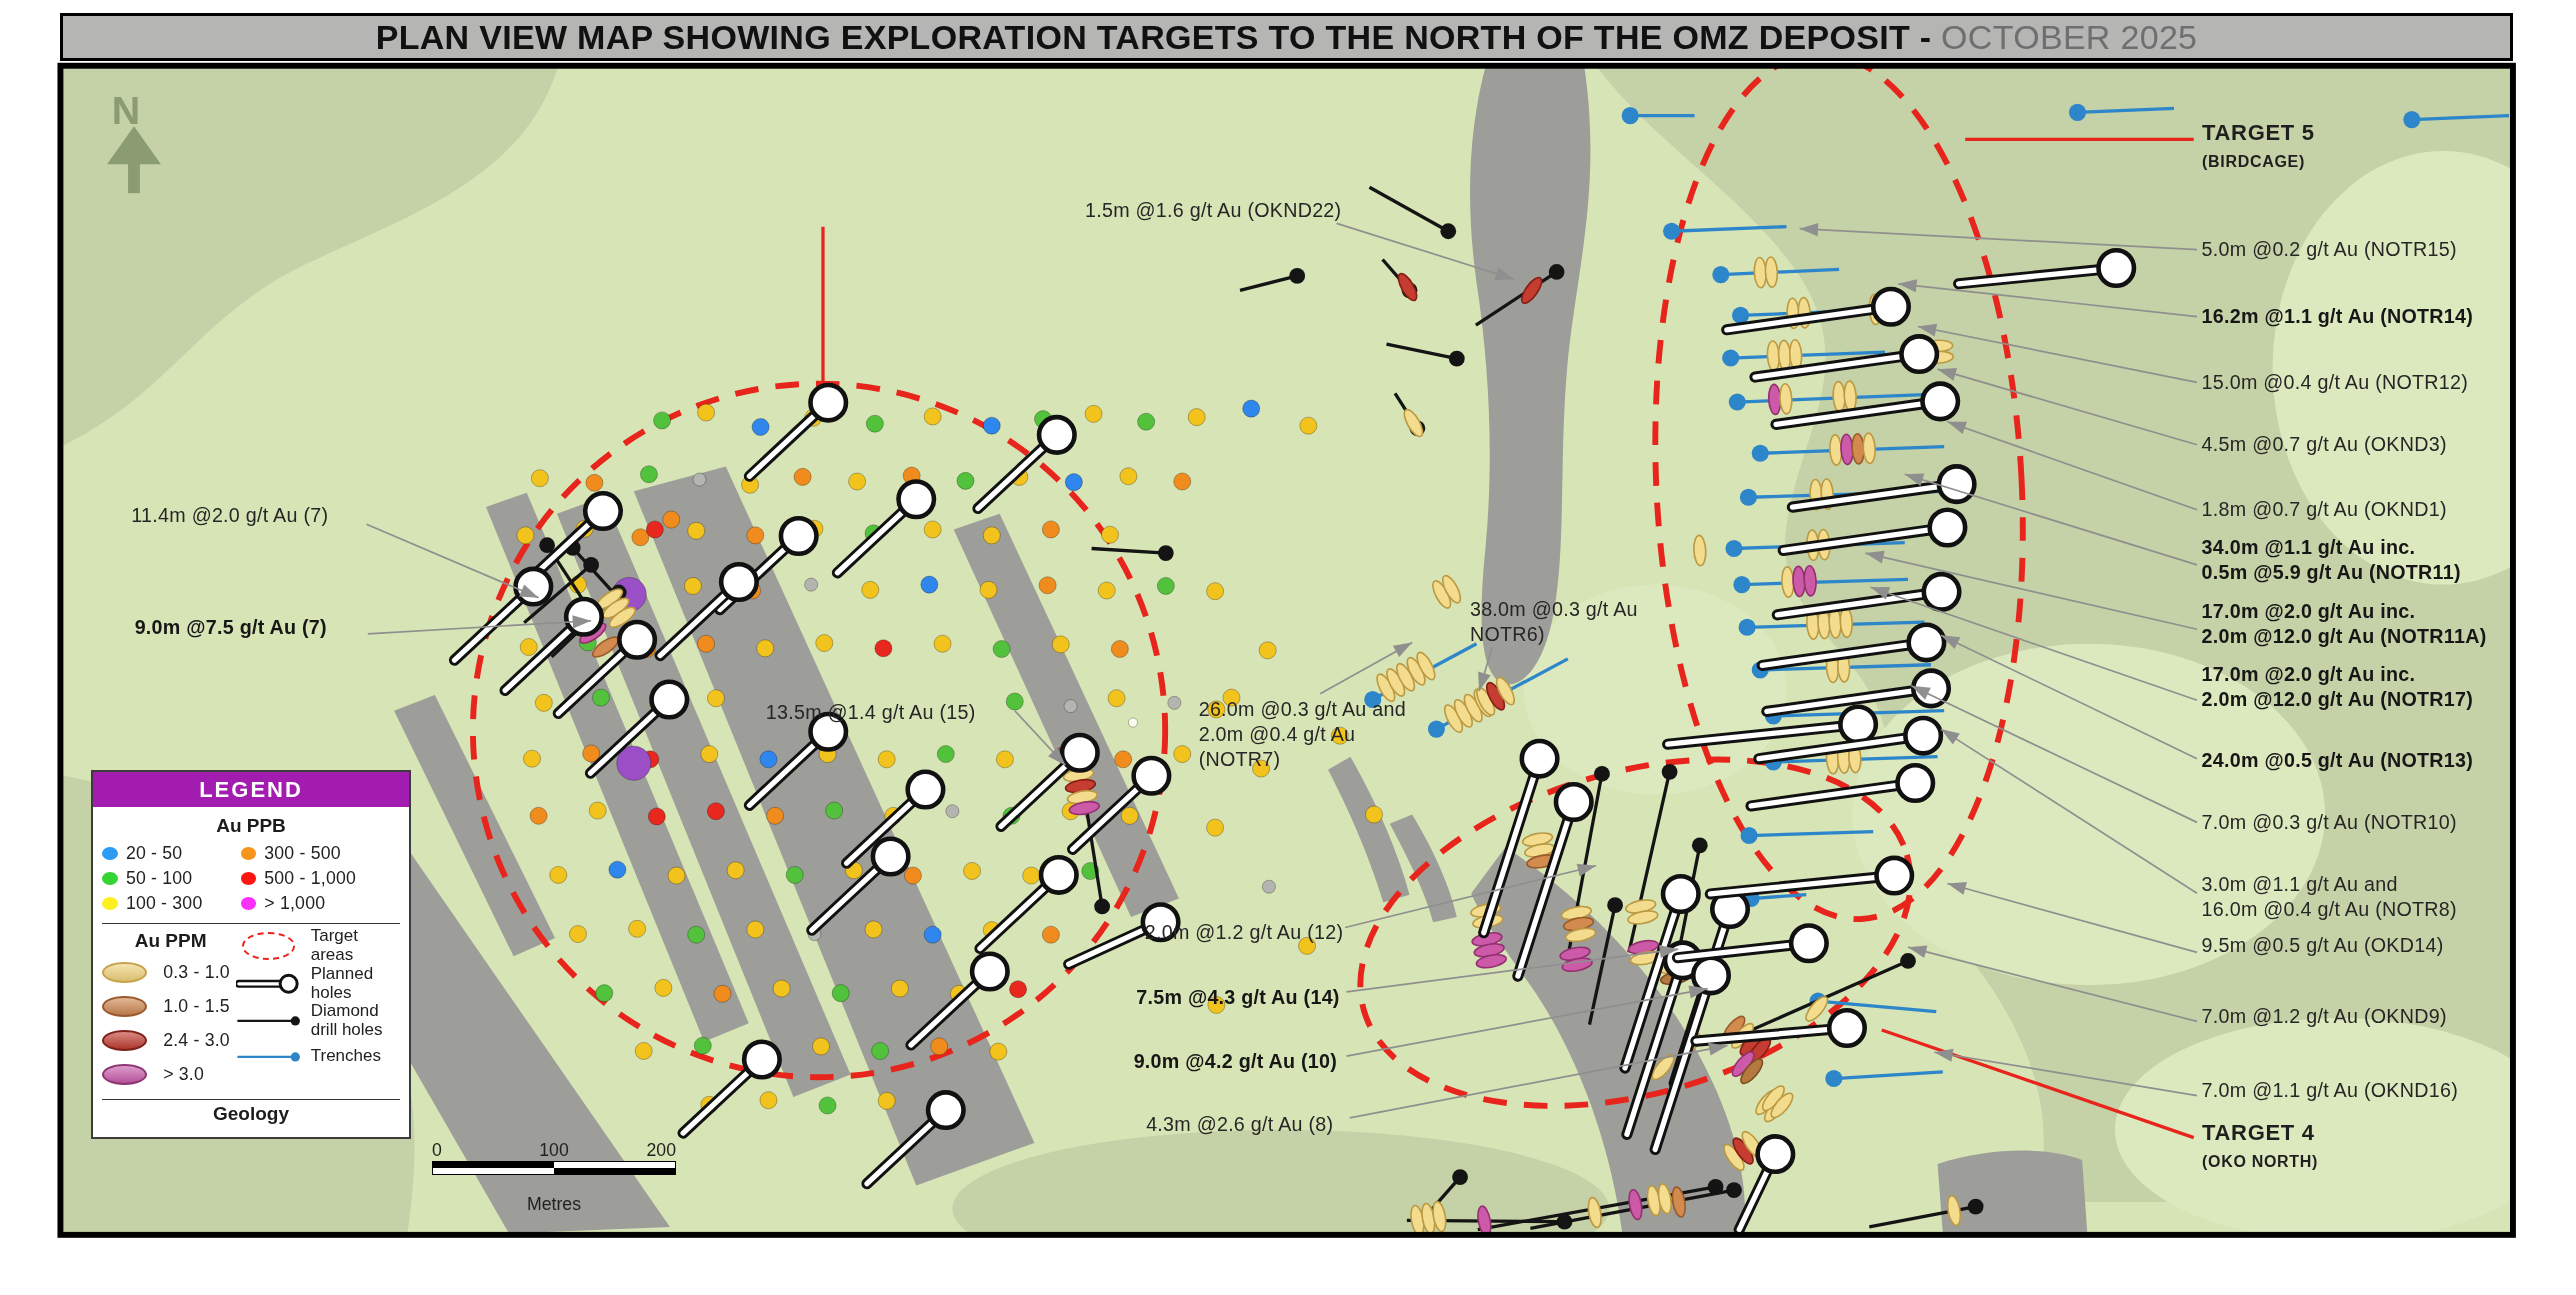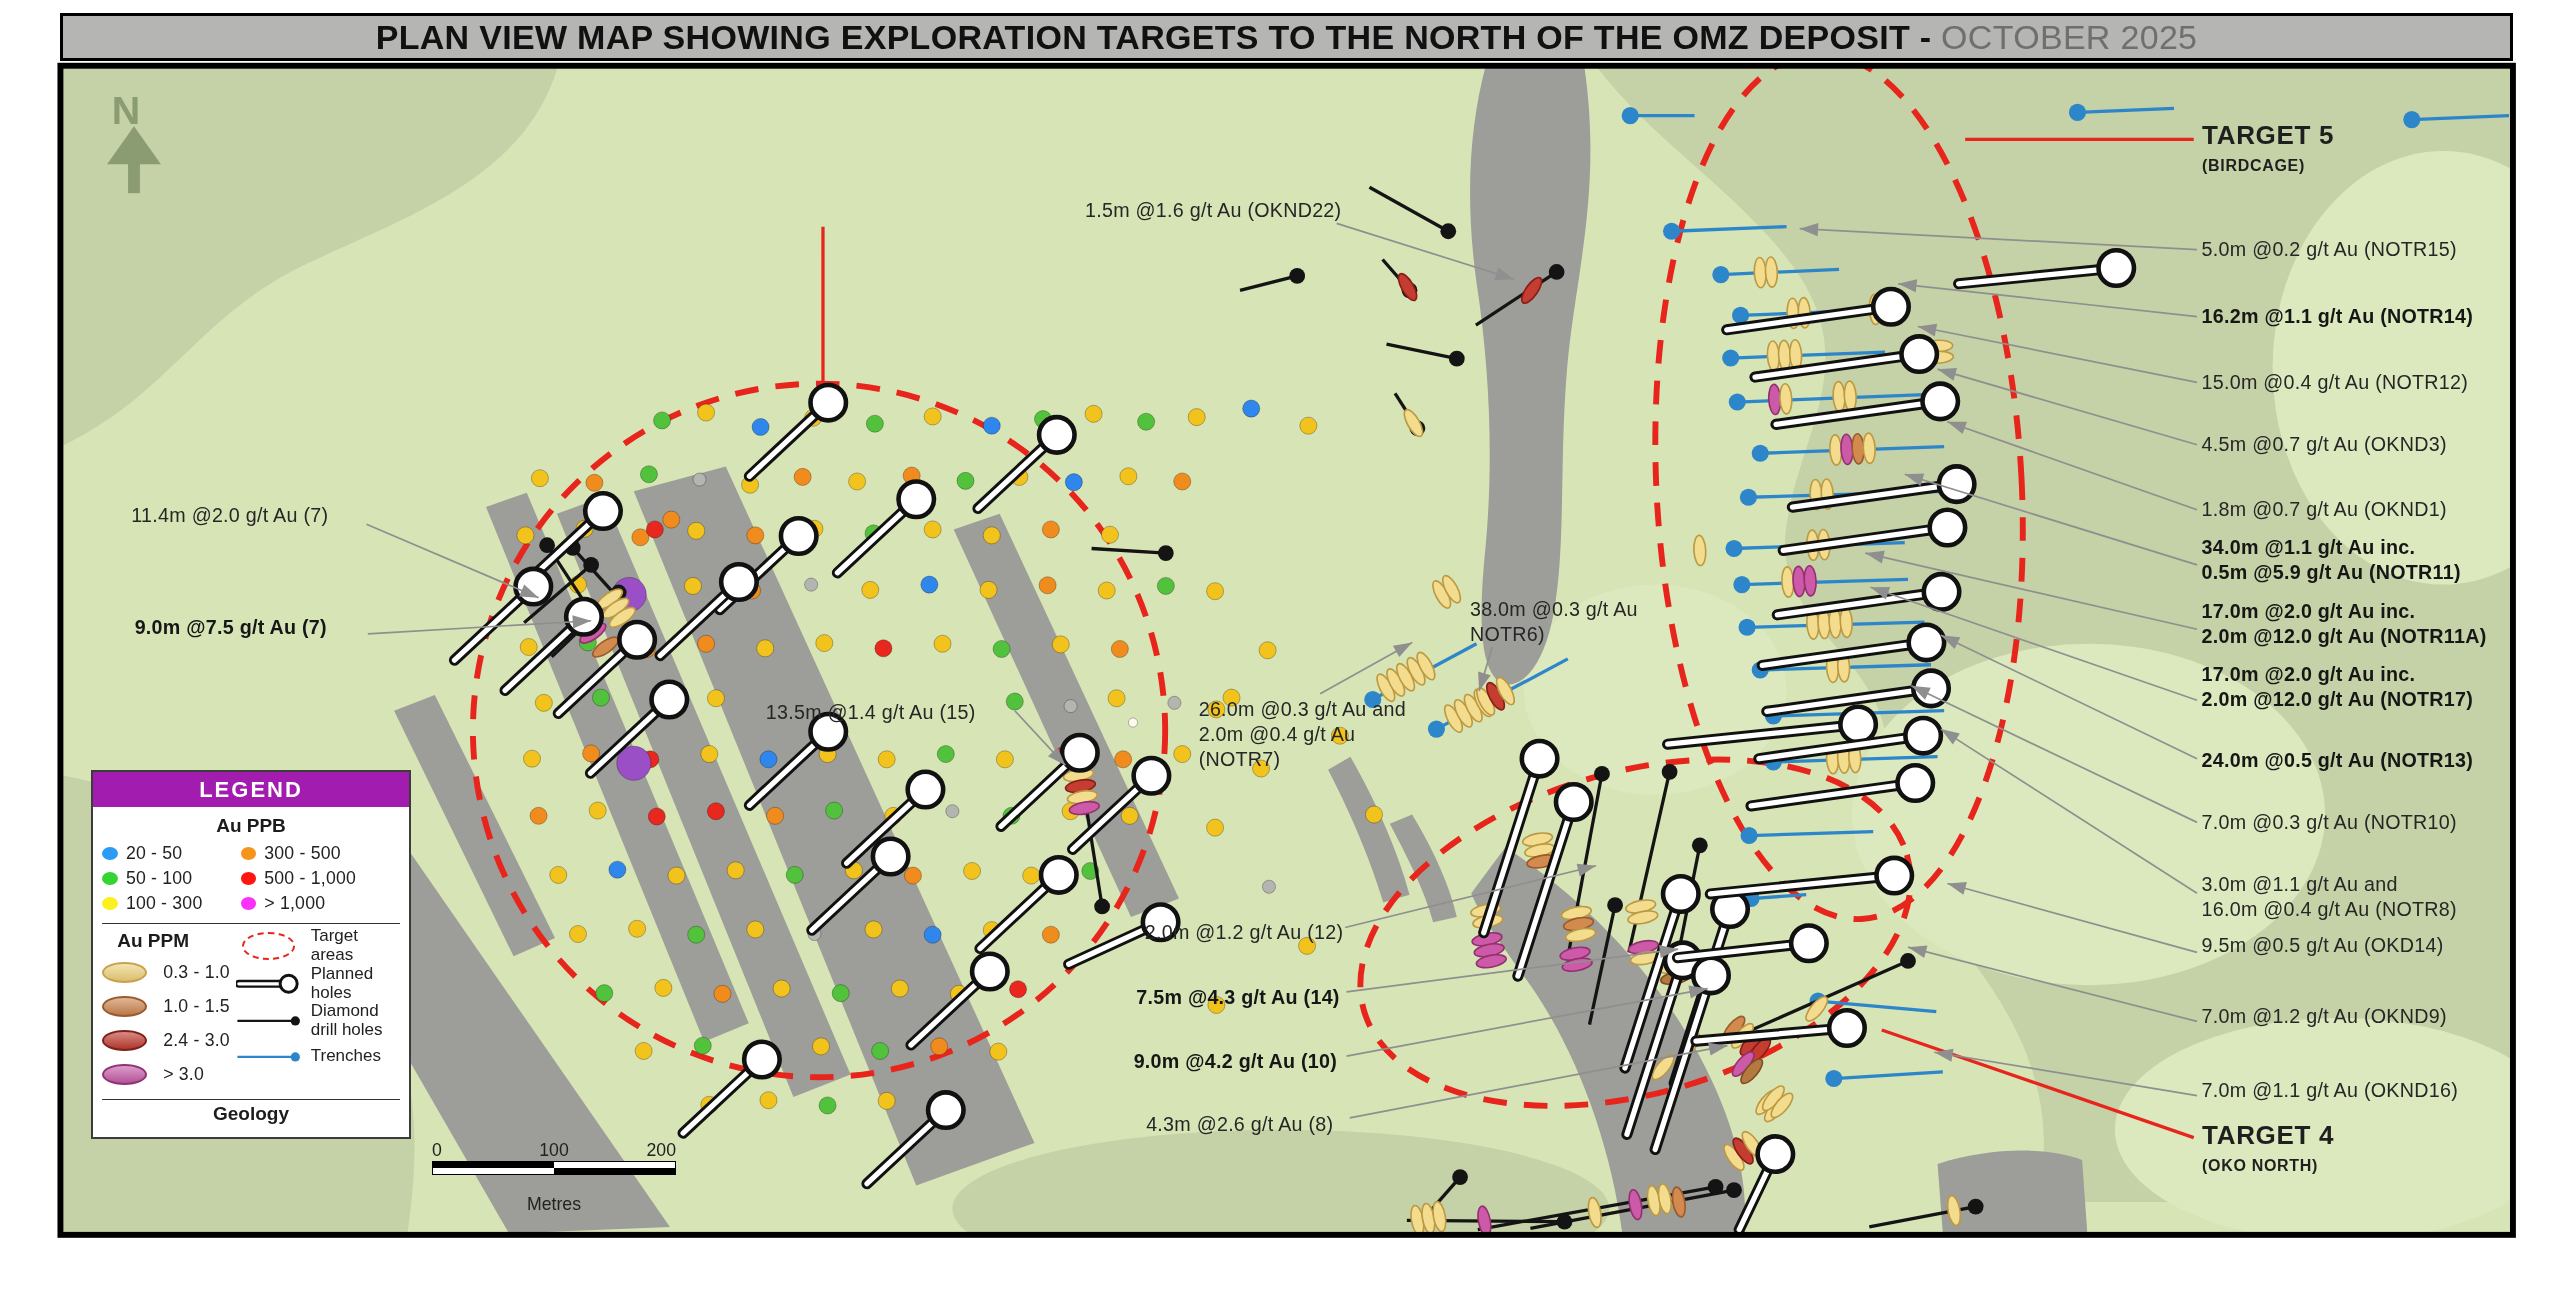--- a/index.html
+++ b/index.html
@@ -12,34 +12,34 @@
   #titlebar .t-main{font-size:34px;font-weight:700;color:#111;letter-spacing:0.3px;white-space:pre;}
   #titlebar .t-date{font-size:34px;font-weight:500;color:#6f6f6f;letter-spacing:0.3px;white-space:pre;}
 
   
   #mapsvg{position:absolute;left:0;top:0;width:2576px;height:1296px;}
   .ann{font-family:"Liberation Sans",sans-serif;font-size:30px;fill:#262626;letter-spacing:.4px;}
   .annb{font-weight:700;fill:#161616;}
 
   
   .target-label{position:absolute;color:#1f1f1f;font-weight:700;letter-spacing:0.7px;line-height:1.12;}
-  .target-label .tl1{font-size:26px;}
+  .target-label .tl1{font-size:22px;}
   .target-label .tl2{font-size:16px;margin-top:7px;}
   #target3-label{left:677px;top:160px;width:296px;text-align:center;}
   #target5-label{left:2202px;top:121px;}
   #target4-label{left:2202px;top:1121px;}
 
   
   #legend{position:absolute;left:91px;top:770px;width:320px;background:#fff;
     border:2px solid #3c3c3c;box-sizing:border-box;}
   #legend .leg-header{background:#a21caf;color:#fff;font-weight:700;font-size:22px;
     text-align:center;letter-spacing:2px;padding:4.6px 0;}
   #legend .leg-body{padding:5.3px 9.2px 7.9px 9.2px;}
   .leg-h{font-size:19px;font-weight:700;color:#1c1c1c;text-align:center;margin:2.6px 0 3.9px 0;}
-  .leg-h.left{text-align:left;margin-left:15px;}
+  .leg-h.left{text-align:center;margin-left:6px;}
   .ppb-grid{display:grid;grid-auto-flow:column;grid-template-rows:repeat(3,25px);grid-template-columns:1fr 1.15fr;align-items:center;}
   .ppb-item{display:flex;align-items:center;gap:7.9px;}
   .ppb-dot{width:15.8px;height:13px;border-radius:50%;flex:0 0 auto;}
   .leg-label{font-size:17.7px;color:#222;letter-spacing:0.2px;}
   .leg-div{border:none;border-top:1.3px solid #333;margin:6.6px 0 3.9px 0;}
   .leg-two{display:flex;}
   .leg-ppm{width:44%;}
   .leg-sym{width:56%;}
   .ppm-item{display:flex;align-items:center;gap:16px;height:34px;}
   .ppm-sw{width:41px;height:17px;border-radius:50%;flex:0 0 auto;}

